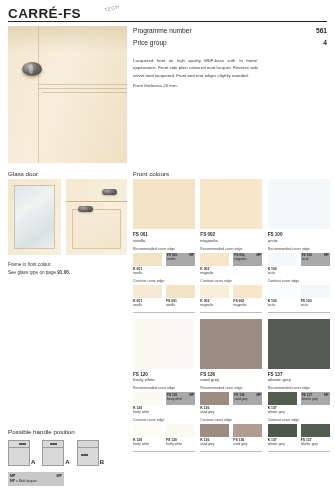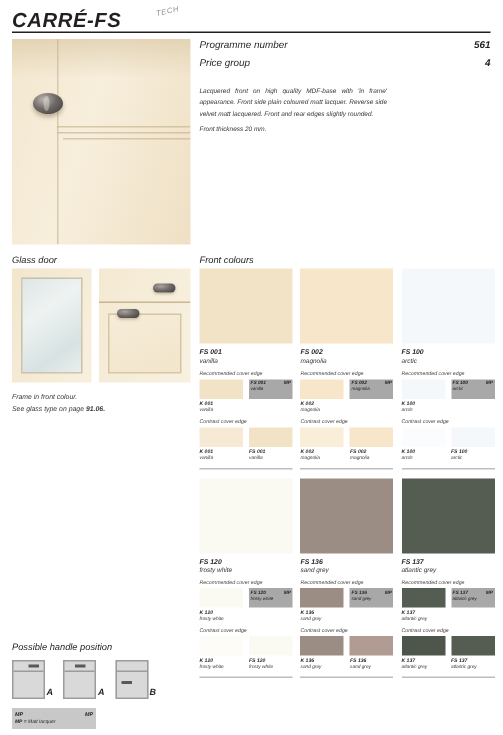--- a/index.html
+++ b/index.html
@@ -5,21 +5,21 @@
   * { box-sizing: border-box; }
   html, body { margin:0; padding:0; }
   body {
     width:335px; height:490px;
     background:#ffffff;
     font-family:"Liberation Sans", sans-serif;
     color:#231f20;
     overflow:hidden;
     position:relative;
   }
-  .page { position:relative; width:335px; height:378px;font-style:italic; }
+  .page { position:relative; width:335px; height:378px; }
 
   
   .title {
     position:absolute; left:8px; top:6px;
     font-size:13.5px; font-weight:bold; letter-spacing:0.4px;
   }
   .tech-mark {
     position:absolute; left:104px; top:5px;
     font-size:5px; color:#8a8a8a; transform:rotate(-13deg);
     letter-spacing:0.5px;

